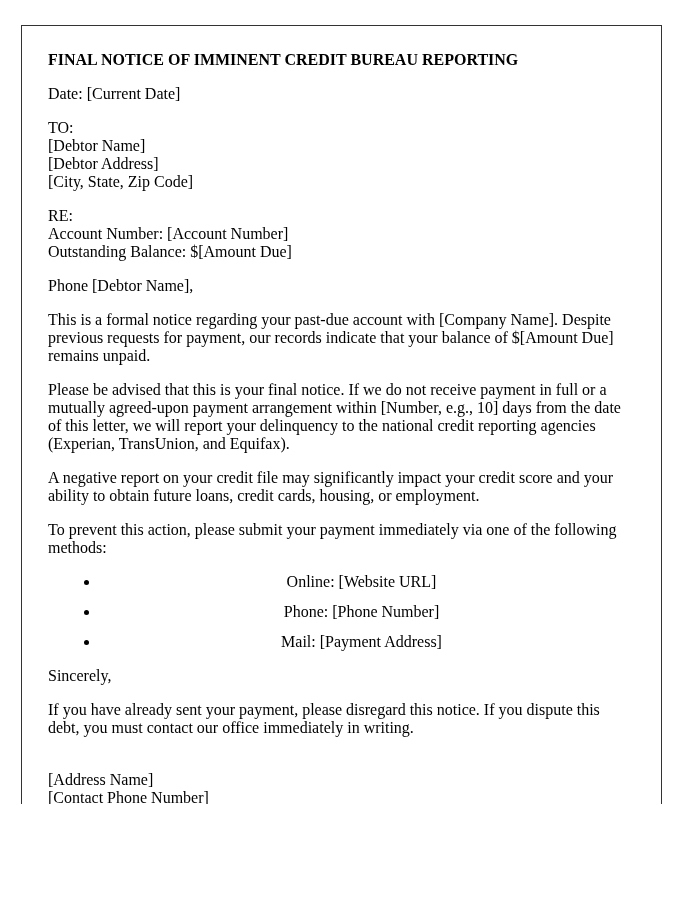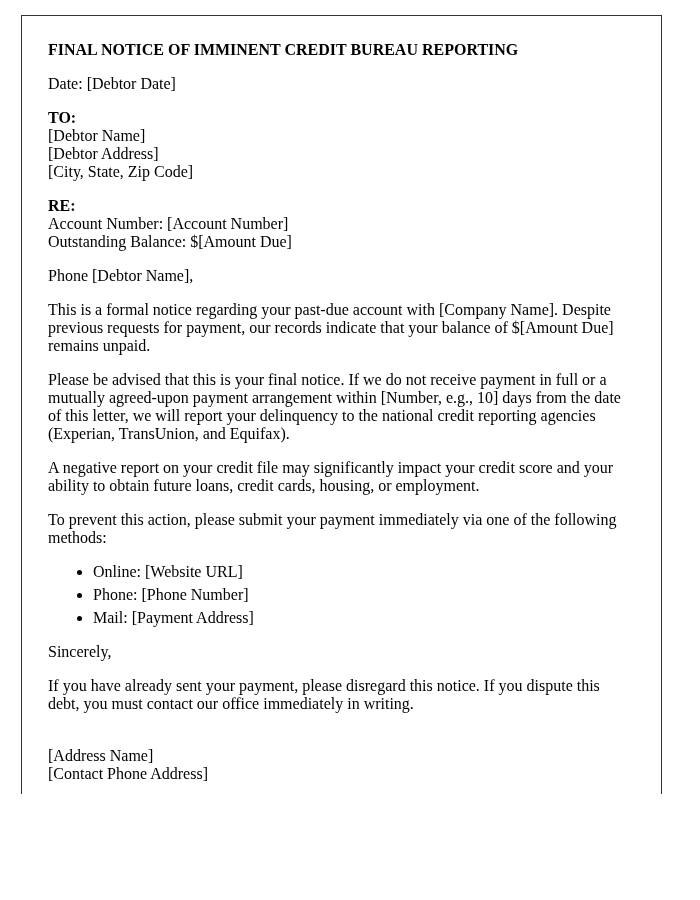--- a/index.html
+++ b/index.html
@@ -11,63 +11,64 @@
     position: relative;
     width: 700px;
     height: 900px;
     font-family: "Liberation Serif", "DejaVu Serif", serif;
     color: #000000;
     overflow: hidden;
   }
   .letter-frame {
     position: absolute;
     left: 21px;
-    top: 15px;
+    top: 25px;
     width: 641px;
     height: 779px;
     box-sizing: border-box;
     border: 1.5px solid #333333;
     border-bottom: none;
     padding: 25px 26px 0 26px;
     overflow: hidden;
     background: #ffffff;
     font-size: 16px;
     line-height: 18px;
   }
   .letter-frame p {
     margin: 0 0 16px 0;
   }
   .letter-title {
     font-weight: bold;
   }
   .block-label {
-    font-weight: bold;
+    font-weight: normal;
     margin-top: 20px;
   }
   ul.methods {
     margin: 0 0 16px 0;
     padding: 0 0 0 40px;
     list-style-type: disc;
   }
   ul.methods li {
-    margin: 5px;
+    margin: 12px;
     padding: 0;
+    text-align: center;
   }
   p.signature-block {
     margin-bottom: 0;
   }
 </style>
 </head>
 <body>
 
 <div class="letter-frame">
 
   <p class="letter-title">FINAL NOTICE OF IMMINENT CREDIT BUREAU REPORTING</p>
 
-  <p>Date: [Debtor Date]</p>
+  <p>Date: [Current Date]</p>
 
   <p>
     <span class="block-label">TO:</span><br>
     <span>[Debtor Name]</span><br>
     <span>[Debtor Address]</span><br>
     <span>[City, State, Zip Code]</span>
   </p>
 
   <p>
     <span class="block-label">RE:</span><br>
@@ -91,16 +92,16 @@
     <li>Mail: [Payment Address]</li>
   </ul>
 
   <p>Sincerely,</p>
 
   <p>If you have already sent your payment, please disregard this notice. If you dispute this debt, you must contact our office immediately in writing.</p>
 
   <p class="signature-block">
     <br>
     <span>[Address Name]</span><br>
-    <span>[Contact Phone Address]</span>
+    <span>[Contact Phone Number]</span>
   </p>
 
 </div>
 
 </body></html>

